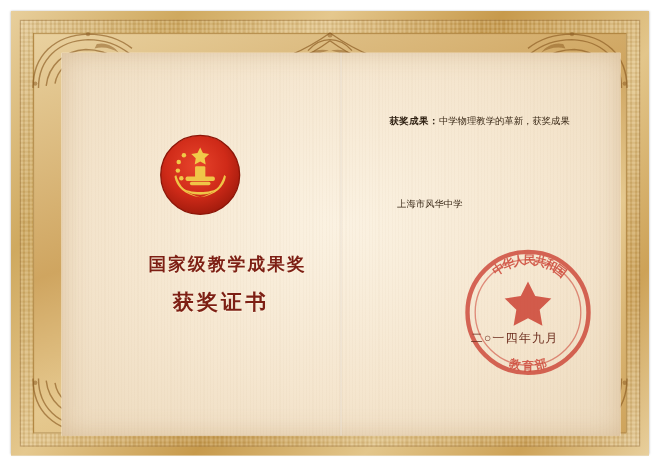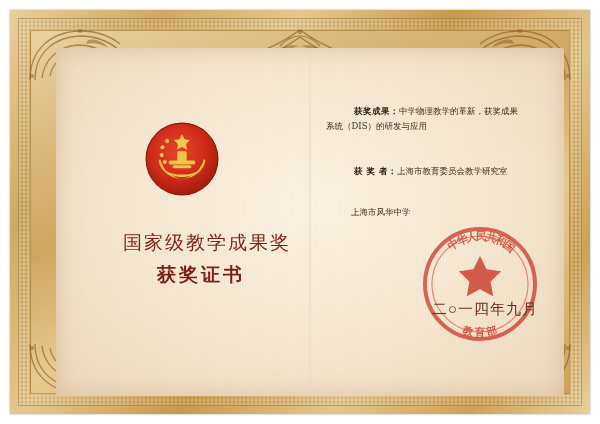--- a/index.html
+++ b/index.html
@@ -129,22 +129,22 @@
   }
   .emblem svg { width: 100%; height: 100%; display: block; }
   .left-title {
     position: absolute;
     left: 0;
     right: 0;
     top: 182px;
     text-align: center;
     color: #7d1f14;
     font-family: "DejaVu Serif", serif;
-    font-weight: normal;
-    font-size: 19px;
+    font-weight: bold;
+    font-size: 16px;
     letter-spacing: 2px;
     text-shadow: 0 1px 0 rgba(255,245,225,0.8);
     padding-left: 48px;
   }
   .left-subtitle {
     position: absolute;
     left: 0;
     right: 0;
     top: 214px;
     text-align: center;
@@ -177,43 +177,43 @@
   .field .flabel {
     font-weight: bold;
     color: #2f2113;
     letter-spacing: 0.5px;
     margin-left: 28px;
   }
   .field .fvalue { color: #3b2a18; }
   .f-ach { top: 56px; }
   .f-ach2 { top: 71px; left: 14px; }
   .f-win { top: 116px; }
-  .f-win2 { top: 131px; left: 39px; margin-top: 26px; }
+  .f-win2 { top: 131px; left: 49px; }
   .f-grade { top: 172px; }
   .f-no { top: 218px; }
 
   
   .seal {
     position: absolute;
     left: 108px;
     top: 176px;
     width: 120px;
     height: 120px;
     opacity: 0.82;
   }
   .seal svg { width: 100%; height: 100%; display: block; }
   .seal-date {
     position: absolute;
     left: 116px;
     top: 252px;
     width: 110px;
-    text-align: right;
+    text-align: left;
     color: #6b2b1c;
     font-family: Liberation Mono, monospace;
-    font-size: 15px;
+    font-size: 11px;
     letter-spacing: 1px;
   }
 </style>
 </head>
 <body>
 
 <div id="stage">
 
   <div class="cert">
     <div class="cert-inner-band"></div>
@@ -348,27 +348,21 @@
         </div>
         <div class="left-title">国家级教学成果奖</div>
         <div class="left-subtitle">获奖证书</div>
       </div>
 
       <div class="right-panel">
 
         <div class="field f-ach">
           <span class="flabel">获奖成果：</span><span class="fvalue">中学物理教学的革新，获奖成果</span>
         </div>
-        <div class="field f-ach2">
-          <span class="fvalue">系统（DIS）的研发与应用</span>
-        </div>
-
-        <div class="field f-win">
-          <span class="flabel">获 奖 者：</span><span class="fvalue">上海市教育委员会教学研究室</span>
-        </div>
+
         <div class="field f-win2">
           <span class="fvalue">上海市风华中学</span>
         </div>
 
 
 
         <div class="seal">
           <svg viewBox="0 0 120 120" xmlns="http://www.w3.org/2000/svg">
             <circle cx="60" cy="60" r="55" fill="none" stroke="#c62a1d" stroke-width="4" opacity="0.85"></circle>
             <circle cx="60" cy="60" r="48" fill="none" stroke="#c62a1d" stroke-width="1.2" opacity="0.6"></circle>

